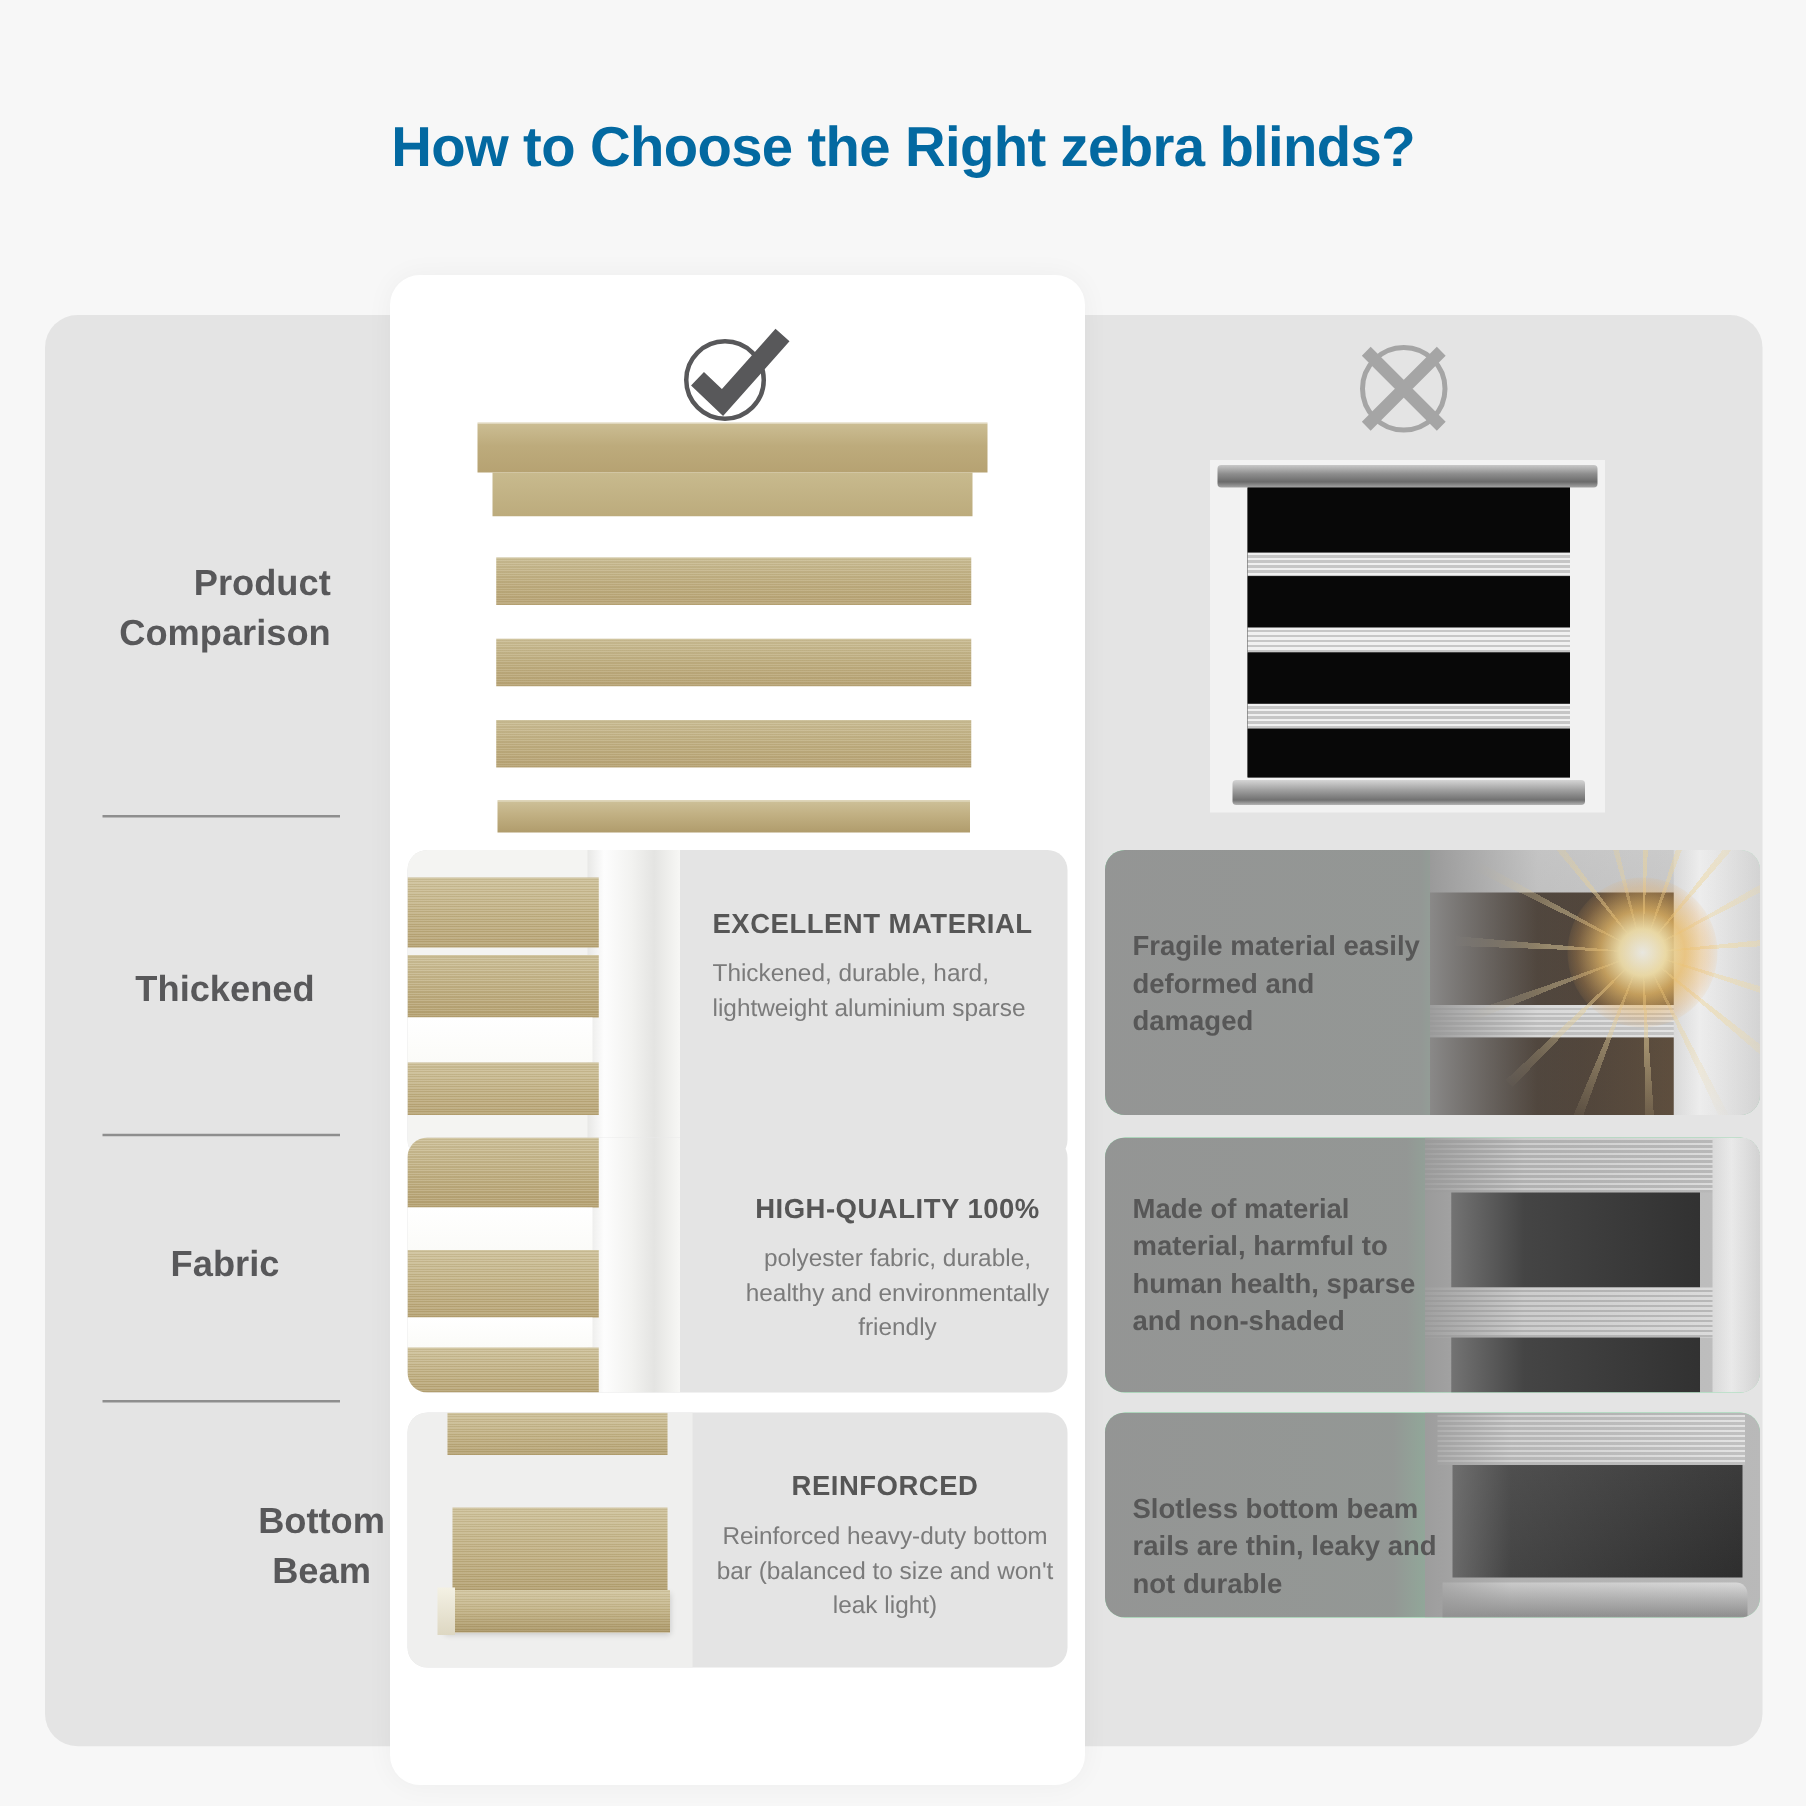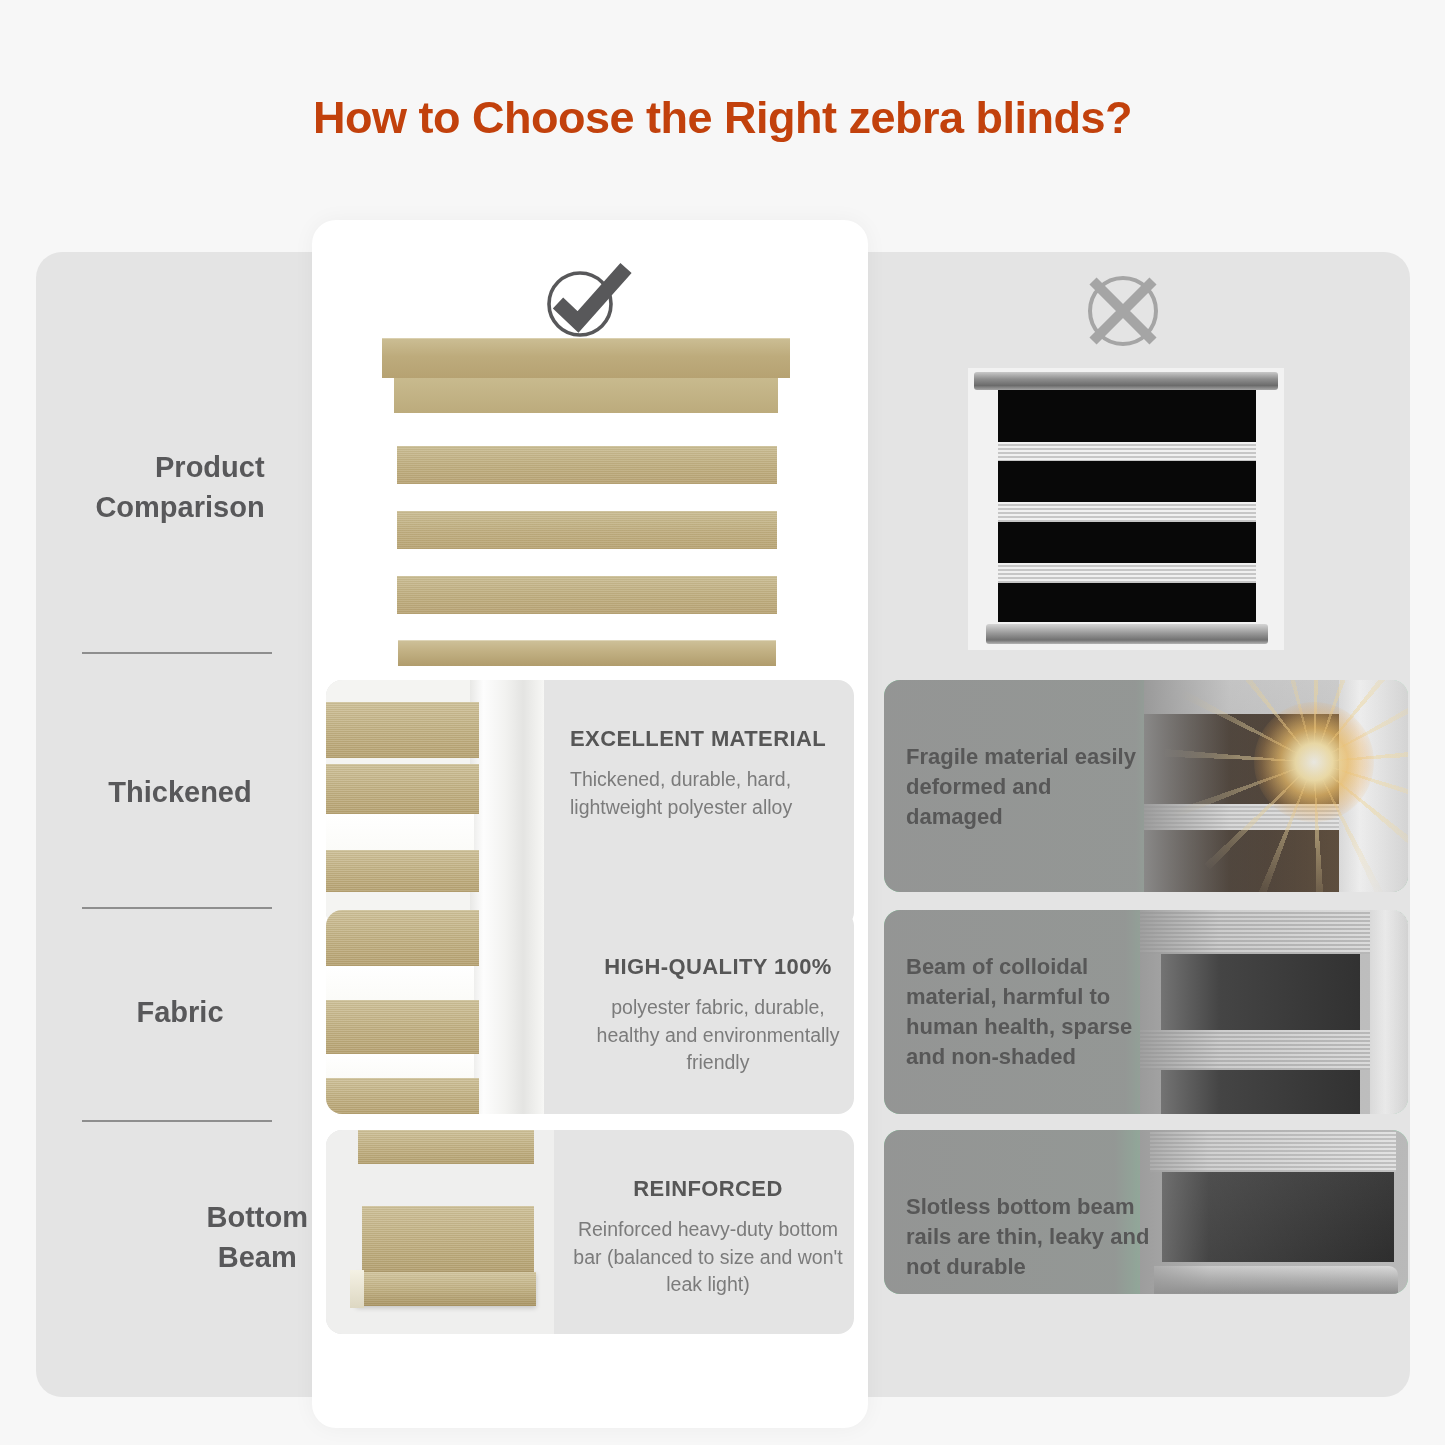--- a/index.html
+++ b/index.html
@@ -12,21 +12,21 @@
   }
   .page { position: relative; width: 1445px; height: 1445px; background: #f7f7f7; }
 
   
   .title {
     position: absolute;
     top: 92px; left: 0; width: 1445px;
     text-align: center;
     font-size: 45px;
     font-weight: bold;
-    color: #c2410c;
+    color: #0369a1;
     letter-spacing: -0.5px;
   }
 
   
   .panel-gray {
     position: absolute;
     left: 36px; top: 252px;
     width: 1374px; height: 1145px;
     background: #e4e4e4;
     border-radius: 26px;
@@ -301,21 +301,21 @@
       <div class="tan-closeup">
         <div class="tc-frame-r"></div>
         <div class="tc-slat" style="top:22px;height:56px;"></div>
         <div class="tc-slat" style="top:84px;height:50px;"></div>
         <div class="tc-sheer" style="top:134px;height:36px;"></div>
         <div class="tc-slat" style="top:170px;height:42px;"></div>
       </div>
     </div>
     <div class="card-text-good" style="left:244px; top:46px; width:268px;">
       <div class="card-title-good">EXCELLENT MATERIAL</div>
-      <div class="card-body-good">Thickened, durable, hard, lightweight polyester alloy</div>
+      <div class="card-body-good">Thickened, durable, hard, lightweight aluminium sparse</div>
     </div>
   </div>
 
   <div class="card card-bad" style="left:884px; top:680px; width:524px; height:212px;">
     <div class="media" style="right:0; width:264px;">
       <div class="sun-scene">
         <div class="sun-dark-band" style="top:34px;height:90px;"></div>
         <div class="sun-sheer-band" style="top:124px;height:26px;"></div>
         <div class="sun-dark-band" style="top:150px;height:62px;"></div>
         <div class="sun-frame"></div>
@@ -348,21 +348,21 @@
     <div class="media" style="right:0; width:268px;">
       <div class="badfab-scene">
         <div class="bf-sheer" style="top:0;height:44px;"></div>
         <div class="bf-black" style="top:44px;height:76px;"></div>
         <div class="bf-sheer" style="top:120px;height:40px;"></div>
         <div class="bf-black" style="top:160px;height:44px;"></div>
         <div class="bf-frame"></div>
       </div>
     </div>
     <div class="scrim" style="background:linear-gradient(90deg, rgba(148,148,148,0.99) 0%, rgba(148,148,148,0.97) 46%, rgba(148,148,148,0.38) 64%, rgba(148,148,148,0.18) 100%);"></div>
-    <div class="card-text-bad" style="left:22px; top:42px; width:254px;">Beam of colloidal material, harmful to human health, sparse and non-shaded</div>
+    <div class="card-text-bad" style="left:22px; top:42px; width:254px;">Made of material material, harmful to human health, sparse and non-shaded</div>
   </div>
 
   <div class="card card-good" style="left:326px; top:1130px; width:528px; height:204px;text-align:center;">
     <div class="media" style="left:0; width:228px;">
       <div class="gbb-scene">
         <div class="gbb-slat" style="left:32px; top:0; width:176px; height:34px;"></div>
         <div class="gbb-slat" style="left:36px; top:76px; width:172px; height:66px;"></div>
         <div class="gbb-bar" style="left:30px; top:142px; width:180px; height:34px;"></div>
         <div class="gbb-endcap" style="left:24px; top:140px; width:14px; height:38px;"></div>
       </div>

